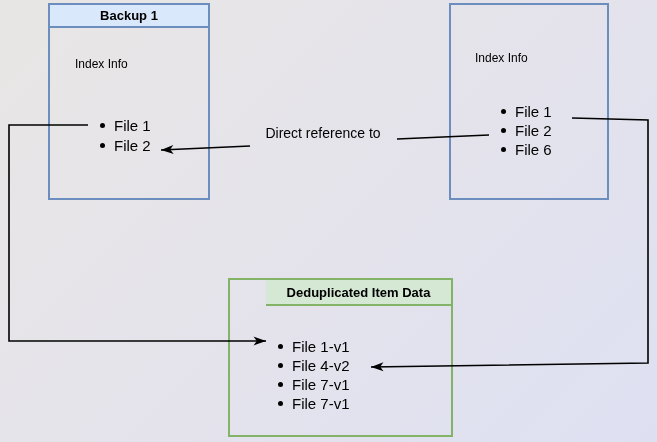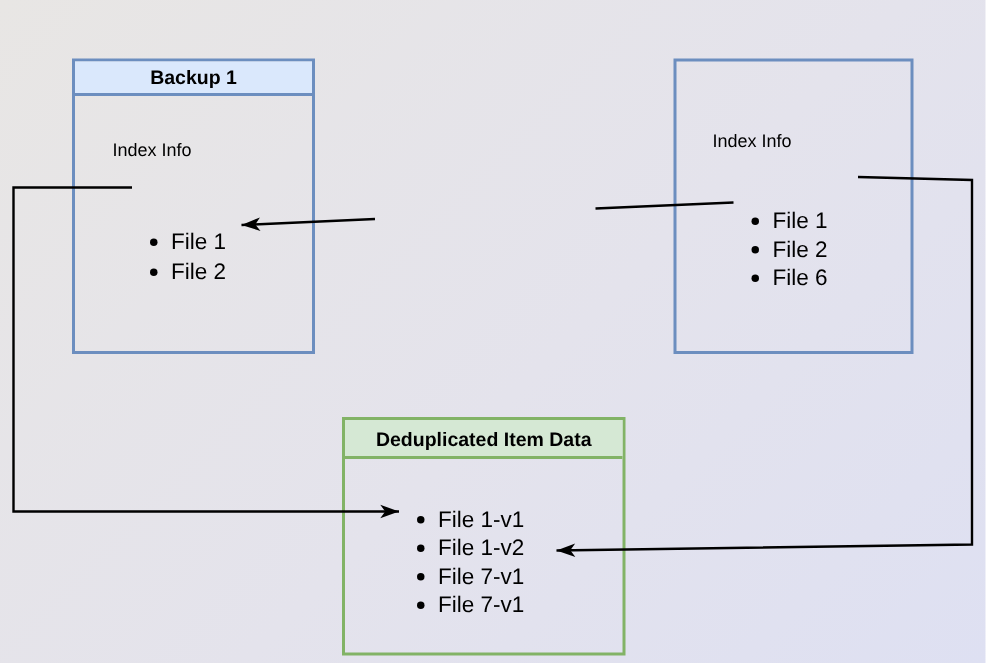--- a/index.html
+++ b/index.html
@@ -11,21 +11,21 @@
   #stage {
     position: relative;
     width: 657px; height: 442px;
     overflow: hidden;
     background: linear-gradient(135deg, #e8e6e4 0%, #e4e3ec 55%, #dee0f2 100%);
   }
   .box {
     position: absolute;
     background: transparent;
   }
-  .box.blue  { border: 2px solid #6c8ebf; margin-top: 36px; }
+  .box.blue  { border: 2px solid #6c8ebf; }
   .box.green { border: 2px solid #82b366; }
   .box-header {
     display: flex; align-items: center; justify-content: center;
     font-weight: bold; font-size: 13px;
   }
   .blue  .box-header { height: 21px; background: #dae8fc; border-bottom: 2px solid #6c8ebf; }
   .green .box-header { height: 24px; background: #d5e8d4; border-bottom: 2px solid #82b366; }
   .section-label {
     position: absolute;
     font-size: 12px;
@@ -45,21 +45,21 @@
   ul.file-list li::before {
     content: "";
     position: absolute;
     left: 1px; top: 7px;
     width: 5px; height: 5px;
     border-radius: 50%;
     background: #000;
   }
   #backup1 { left: 48px;  top: 3px;   width: 158px; height: 193px; }
   #backup2 { left: 449px; top: 3px;   width: 156px; height: 193px; }
-  #dedup   { left: 228px; top: 278px; width: 185px; height: 155px; }
+  #dedup   { left: 228px; top: 278px; width: 185px; height: 155px; padding-left: 36px; }
 
   #backup1 .section-label { left: 25px; top: 52px; }
   #backup2 .section-label { left: 24px; top: 46px; }
 
   #backup1 ul.file-list { left: 49px; top: 111px; }
   #backup2 ul.file-list { left: 49px; top: 97px;  }
   #dedup   ul.file-list { left: 47px; top: 57px;  }
 
   #annotation {
     position: absolute;
@@ -99,27 +99,28 @@
       <li>File 1</li>
       <li>File 2</li>
       <li>File 6</li>
     </ul>
   </div>
 
   <div id="dedup" class="box green">
     <div class="box-header">Deduplicated Item Data</div>
     <ul class="file-list">
       <li>File 1-v1</li>
-      <li>File 1-v2</li>
+      <li>File 4-v2</li>
       <li>File 7-v1</li>
       <li>File 7-v1</li>
     </ul>
   </div>
 
   <div id="annotation">
+    <div>Direct reference to</div>
   </div>
 
   <svg id="connectors" width="657" height="442" viewBox="0 0 657 442">
     <defs>
       <marker id="arrowhead" viewBox="0 0 14 10" refX="13" refY="5" markerWidth="14" markerHeight="10" markerUnits="userSpaceOnUse" orient="auto-start-reverse">
         <path d="M 0.5 0.5 L 13 5 L 0.5 9.5 L 3.8 5 Z" fill="#000"></path>
       </marker>
     </defs>
     <path class="edge" d="M 88 125 L 9 125 L 9 341 L 266 341" marker-end="url(#arrowhead)"></path>
     <path class="edge" d="M 572 118 L 648 120 L 648 363 L 371 367" marker-end="url(#arrowhead)"></path>

